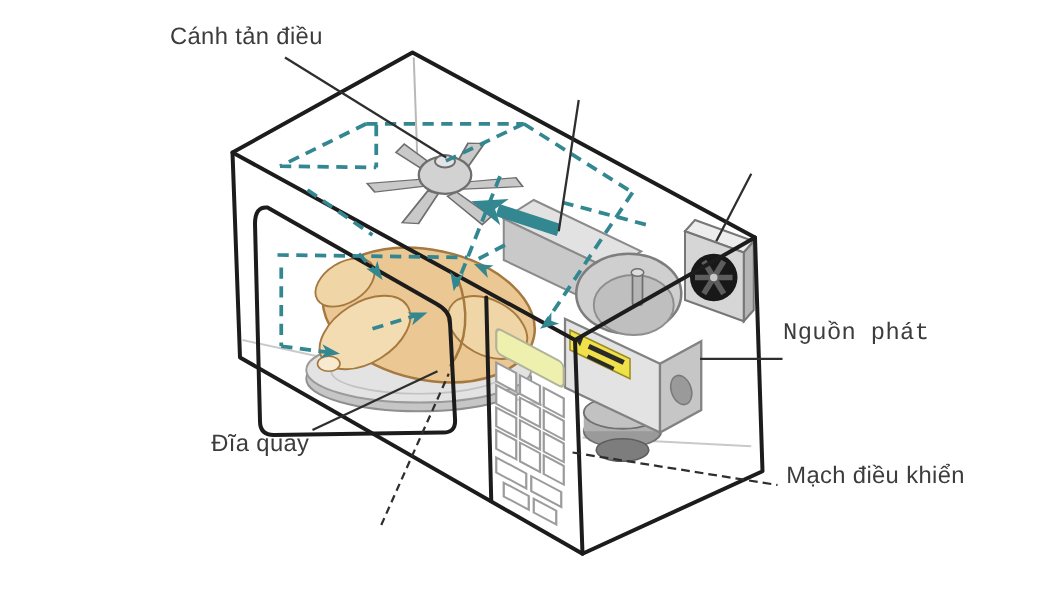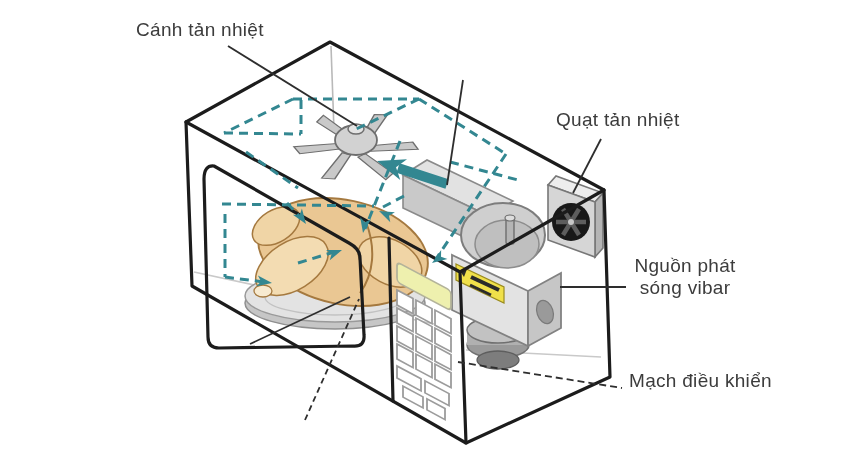--- a/index.html
+++ b/index.html
@@ -1,21 +1,21 @@
 <!DOCTYPE html>
 <html><head>
 <meta charset="utf-8">
 <style>
   html,body{margin:0;padding:0;background:#fff;}
   .stage{position:relative;width:850px;height:472px;background:#ffffff;overflow:hidden;
          font-family:"Liberation Sans","DejaVu Sans",sans-serif;}
   .stage svg{position:absolute;left:0;top:0;}
   .label{position:absolute;font-size:19px;color:#3c3c3c;letter-spacing:.3px;white-space:nowrap;}
   .label.center{text-align:center;white-space:normal;line-height:22px;}
-  .label span{display:block;}
+  .label span{display:block;font-family:Liberation Mono, monospace;}
 </style>
 </head>
 <body>
 
 <div class="stage">
 
 <svg width="850" height="472" viewBox="0 0 850 472">
 
   <g stroke="#c9c9c9" stroke-width="1.6">
     <line x1="331" y1="46" x2="334" y2="131" stroke="#b9b9b9"></line>
@@ -147,21 +147,20 @@
     <line x1="228" y1="46" x2="357" y2="126"></line>
     <line x1="463" y1="80" x2="447" y2="185"></line>
     <line x1="601" y1="139" x2="573" y2="193"></line>
     <line x1="560" y1="287" x2="626" y2="287"></line>
     <line x1="458" y1="362" x2="622" y2="388" stroke-dasharray="7 4"></line>
     <line x1="250" y1="344" x2="350" y2="297"></line>
     <line x1="305" y1="420" x2="359" y2="299" stroke-dasharray="6 4"></line>
   </g>
 </svg>
 
-<div class="label" style="left:136px;top:19px">Cánh tản nhiệt</div>
-<div class="label" style="left:556px;top:109px">Quạt tản nhiệt</div>
+<div class="label" style="left:136px;top:19px">Cánh tản điều</div>
 <div class="label center" style="left:618px;top:255px;width:134px">
   <span>Nguồn phát</span>
-  <span>sóng vibar</span>
 </div>
 <div class="label" style="left:629px;top:370px">Mạch điều khiển</div>
+<div class="label" style="left:169px;top:345px">Đĩa quay</div>
 
 </div>
 
 </body></html>

